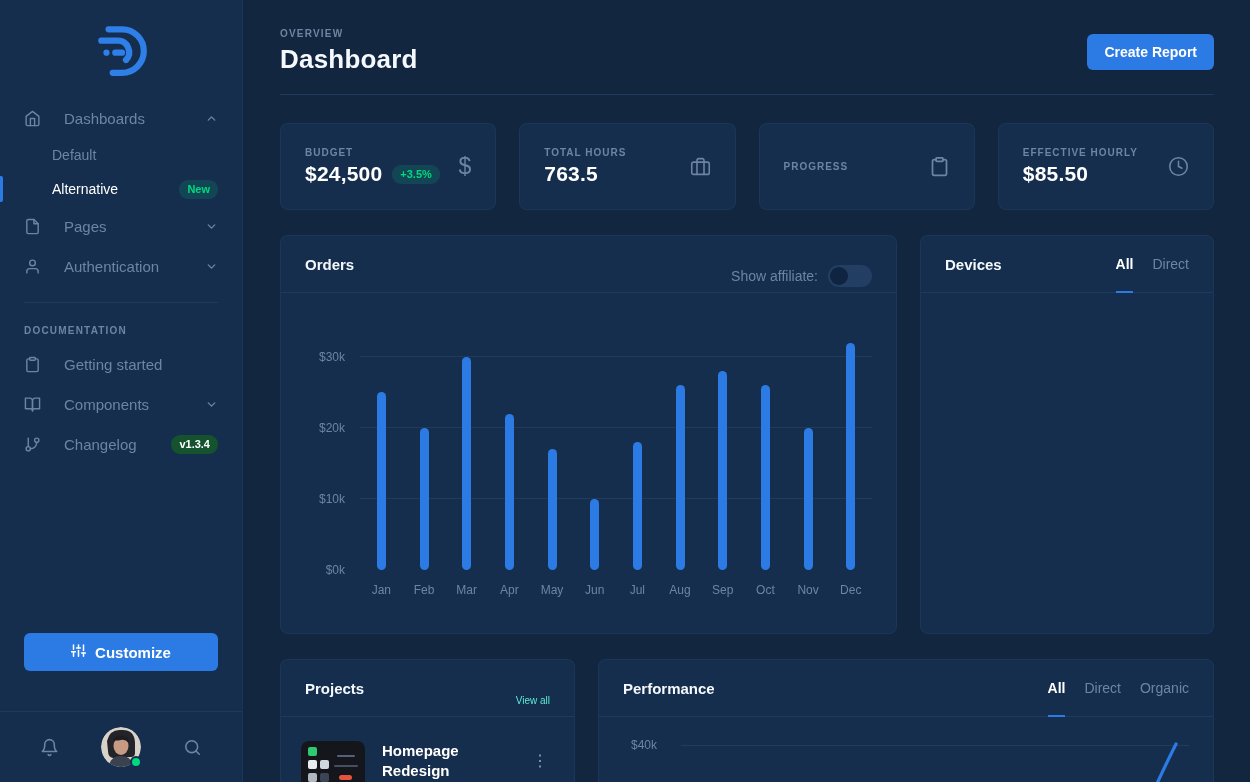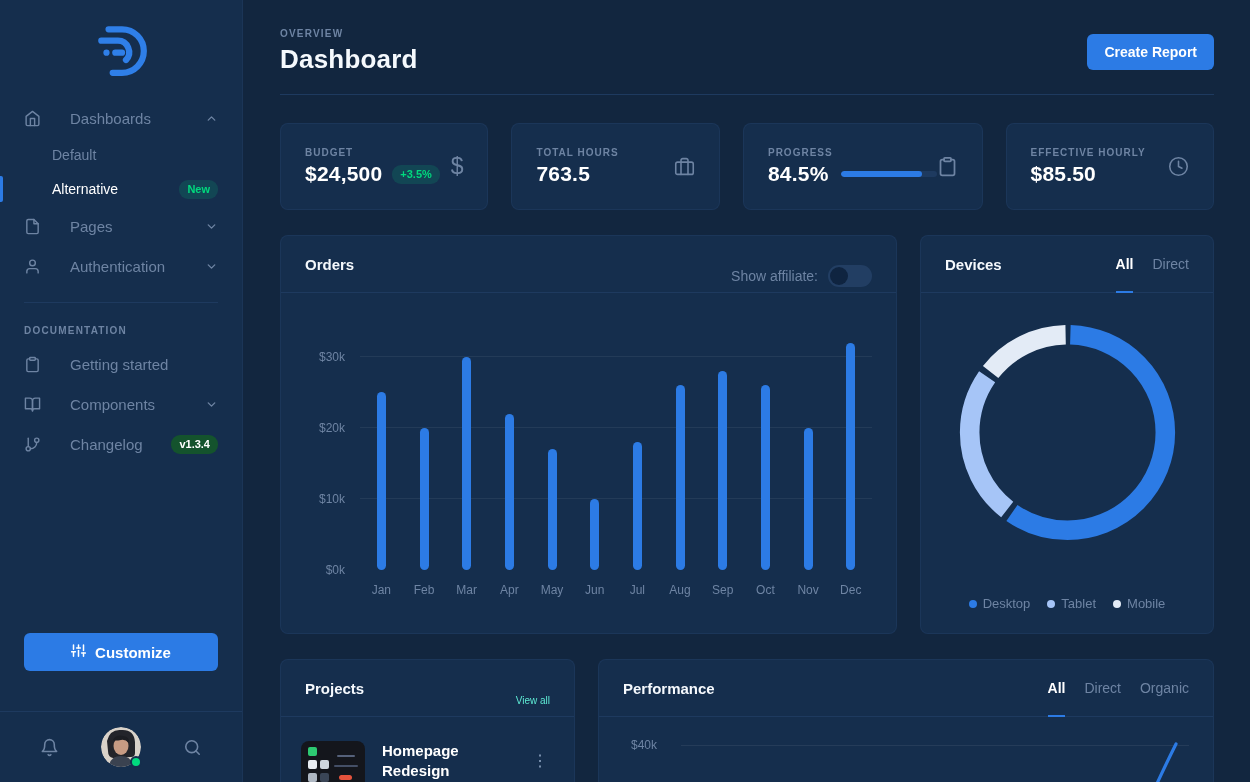--- a/index.html
+++ b/index.html
@@ -18,21 +18,21 @@
     display:flex; flex-direction:column; height:782px;
   }
   .logo-wrap { height:98px; display:flex; align-items:center; justify-content:center; }
   .nav { display:flex; flex-direction:column; }
   .nav-item {
     position:relative; display:flex; align-items:center;
     height:40px; padding:0 24px; color:#6e84a3; font-size:15px; cursor:pointer;
   }
   .nav-item .ic { width:18px; height:18px; display:flex; align-items:center; color:#6e84a3; }
   .nav-item .ic svg { width:17px; height:17px; }
-  .nav-item .lbl { margin-left:28px; }
+  .nav-item .lbl { margin-left:22px; }
   .nav-item .chev { margin-left:auto; display:flex; }
   .nav-item .chev svg { width:13px; height:13px; }
   .nav-sub-item {
     position:relative; display:flex; align-items:center;
     height:34px; padding:0 24px 0 52px; color:#6e84a3; font-size:14px; cursor:pointer;
   }
   .nav-sub-item.active { color:#ffffff; }
   .nav-sub-item.active::before {
     content:""; position:absolute; left:0; top:4px; bottom:4px; width:3px;
     background:#2c7be5; border-radius:0 2px 2px 0;
@@ -343,26 +343,20 @@
           <span class="stat-icon">
             <svg viewBox="0 0 24 24" fill="none" stroke="currentColor" stroke-width="1.8" stroke-linecap="round" stroke-linejoin="round">
               <rect x="2" y="7" width="20" height="14" rx="2"></rect>
               <path d="M16 21V5a2 2 0 0 0-2-2h-4a2 2 0 0 0-2 2v16"></path>
             </svg>
           </span>
         </div>
         <div class="stat-card">
           <div class="stat-body">
             <div class="stat-label">Progress</div>
-            <div class="stat-value-row">
-              <span class="stat-value">84.5%</span>
-              <span class="mini-progress">
-                <div style="width: 84.5%;"></div>
-              </span>
-            </div>
           </div>
           <span class="stat-icon">
             <svg viewBox="0 0 24 24" fill="none" stroke="currentColor" stroke-width="2" stroke-linecap="round" stroke-linejoin="round">
               <path d="M16 4h2a2 2 0 0 1 2 2v14a2 2 0 0 1-2 2H6a2 2 0 0 1-2-2V6a2 2 0 0 1 2-2h2"></path>
               <rect x="8" y="2" width="8" height="4" rx="1"></rect>
             </svg>
           </span>
         </div>
         <div class="stat-card">
           <div class="stat-body">
@@ -464,43 +458,20 @@
       </div>
 
       <div class="card devices-card">
         <div class="card-header">
           <span class="card-title">Devices</span>
           <div class="tabs">
               <span class="tab active">All</span>
               <span class="tab">Direct</span>
             </div>
         </div>
-        <div class="devices-body">
-          <div class="donut-wrap">
-            <svg id="donut-svg" width="225" height="225" viewBox="0 0 230 230">
-                <circle cx="115" cy="115" r="100" fill="none" stroke="#2c7be5" stroke-width="20" stroke-dasharray="370.9911184307752 257.32741228718345" stroke-dashoffset="-3" transform="rotate(-90 115 115)"></circle>
-                <circle cx="115" cy="115" r="100" fill="none" stroke="#a6c5f7" stroke-width="20" stroke-dasharray="151.07963267948966 477.23889803846896" stroke-dashoffset="-379.9911184307752" transform="rotate(-90 115 115)"></circle>
-                <circle cx="115" cy="115" r="100" fill="none" stroke="#e3ebf6" stroke-width="20" stroke-dasharray="88.2477796076938 540.0707511102648" stroke-dashoffset="-537.0707511102648" transform="rotate(-90 115 115)"></circle>
-              </svg>
-          </div>
-          <div class="legend">
-              <span class="legend-item">
-                <span class="legend-dot" style="background: rgb(44, 123, 229);"></span>
-                <span>Desktop</span>
-              </span>
-              <span class="legend-item">
-                <span class="legend-dot" style="background: rgb(166, 197, 247);"></span>
-                <span>Tablet</span>
-              </span>
-              <span class="legend-item">
-                <span class="legend-dot" style="background: rgb(227, 235, 246);"></span>
-                <span>Mobile</span>
-              </span>
-            </div>
-        </div>
       </div>
     </div>
 
     <div class="row3">
 
       <div class="card projects-card">
         <div class="card-header">
           <span class="card-title">Projects</span>
           <div class="card-header-right">
             <a class="link">View all</a>

